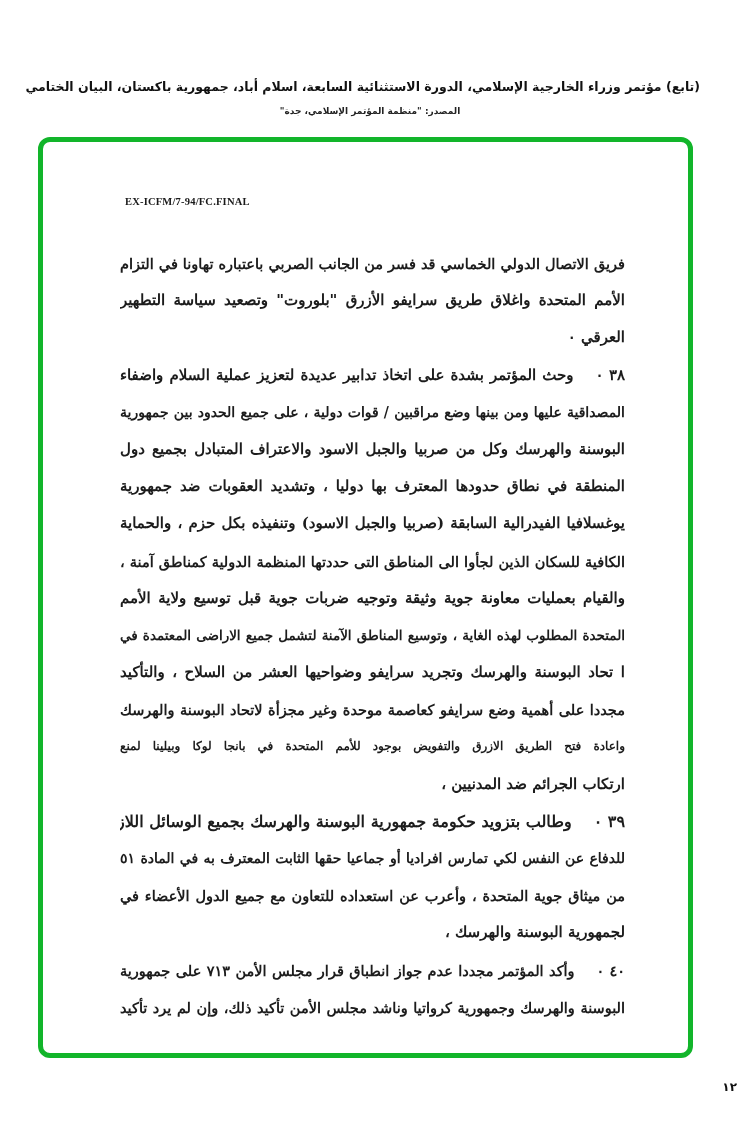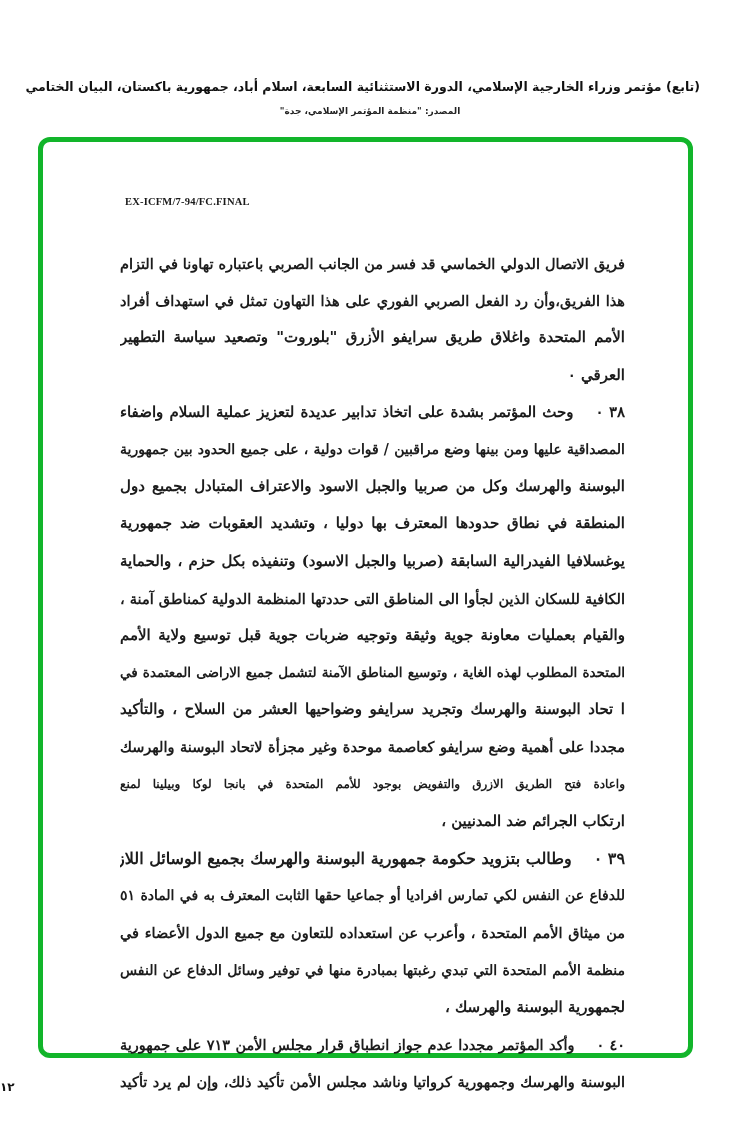--- a/index.html
+++ b/index.html
@@ -88,56 +88,54 @@
     }
     .num {
       display: inline-block;
       margin-left: 22px;
     }
     .page-number {
       position: absolute;
       left: 0;
       width: 737px;
       top: 1080px;
-      text-align: left;
+      text-align: right;
       font-family: "DejaVu Sans", sans-serif;
       font-weight: bold;
       font-size: 12px;
       color: #111;
     }
   </style>
 </head>
 <body>
 
 <div class="header-title">(تابع) مؤتمر وزراء الخارجية الإسلامي، الدورة الاستثنائية السابعة، اسلام أباد، جمهورية باكستان، البيان الختامي</div>
 <div class="header-source">المصدر: "منظمة المؤتمر الإسلامي، جدة"</div>
 
 <div class="frame" style="border-color: rgb(18, 181, 42);"></div>
 
 <div class="doc-ref">EX-ICFM/7-94/FC.FINAL</div>
 
 <div class="body-text" id="body-text">
     <div class="line" style="font-size: 14.5px;"><span>فريق الاتصال الدولي الخماسي قد فسر من الجانب الصربي باعتباره تهاونا في التزام</span></div>
-    <div class="line" style="font-size: 14.5px;"><span>هذا الفريق،وأن رد الفعل الصربي الفوري على هذا التهاون تمثل في استهداف أفراد</span></div>
     <div class="line" style="font-size: 15px;"><span>الأمم المتحدة واغلاق طريق سرايفو الأزرق "بلوروت" وتصعيد سياسة التطهير</span></div>
     <div class="line last" style="font-size: 15px;"><span>العرقي ٠</span></div>
     <div class="line" style="font-size: 15px;"><span class="num">٣٨ ٠</span><span>وحث المؤتمر بشدة على اتخاذ تدابير عديدة لتعزيز عملية السلام واضفاء</span></div>
     <div class="line" style="font-size: 14px;"><span>المصداقية عليها ومن بينها وضع مراقبين / قوات دولية ، على جميع الحدود بين جمهورية</span></div>
     <div class="line" style="font-size: 15px;"><span>البوسنة والهرسك وكل من صربيا والجبل الاسود والاعتراف المتبادل بجميع دول</span></div>
     <div class="line" style="font-size: 15px;"><span>المنطقة في نطاق حدودها المعترف بها دوليا ، وتشديد العقوبات ضد جمهورية</span></div>
     <div class="line" style="font-size: 15px;"><span>يوغسلافيا الفيدرالية السابقة (صربيا والجبل الاسود) وتنفيذه بكل حزم ، والحماية</span></div>
     <div class="line" style="font-size: 14.5px;"><span>الكافية للسكان الذين لجأوا الى المناطق التى حددتها المنظمة الدولية كمناطق آمنة ،</span></div>
     <div class="line" style="font-size: 15px;"><span>والقيام بعمليات معاونة جوية وثيقة وتوجيه ضربات جوية قبل توسيع ولاية الأمم</span></div>
     <div class="line" style="font-size: 13.5px;"><span>المتحدة المطلوب لهذه الغاية ، وتوسيع المناطق الآمنة لتشمل جميع الاراضى المعتمدة في</span></div>
     <div class="line" style="font-size: 15px;"><span>ا تحاد البوسنة والهرسك وتجريد سرايفو وضواحيها العشر من السلاح ، والتأكيد</span></div>
     <div class="line" style="font-size: 14.5px;"><span>مجددا على أهمية وضع سرايفو كعاصمة موحدة وغير مجزأة لاتحاد البوسنة والهرسك</span></div>
     <div class="line" style="font-size: 12px;"><span>واعادة فتح الطريق الازرق والتفويض بوجود للأمم المتحدة في بانجا لوكا وبيلينا لمنع</span></div>
     <div class="line last" style="font-size: 15px;"><span>ارتكاب الجرائم ضد المدنيين ،</span></div>
     <div class="line" style="font-size: 16px;"><span class="num">٣٩ ٠</span><span>وطالب بتزويد حكومة جمهورية البوسنة والهرسك بجميع الوسائل اللازمة</span></div>
     <div class="line" style="font-size: 14px;"><span>للدفاع عن النفس لكي تمارس افراديا أو جماعيا حقها الثابت المعترف به في المادة ٥١</span></div>
-    <div class="line" style="font-size: 14.5px;"><span>من ميثاق الأمم المتحدة ، وأعرب عن استعداده للتعاون مع جميع الدول الأعضاء في</span></div>
-    <div class="line" style="font-size: 14px;"><span>منظمة الأمم المتحدة التي تبدي رغبتها بمبادرة منها في توفير وسائل الدفاع عن النفس</span></div>
+    <div class="line" style="font-size: 14.5px;"><span>من ميثاق جوية المتحدة ، وأعرب عن استعداده للتعاون مع جميع الدول الأعضاء في</span></div>
     <div class="line last" style="font-size: 15px;"><span>لجمهورية البوسنة والهرسك ،</span></div>
     <div class="line" style="font-size: 14.5px;"><span class="num">٤٠ ٠</span><span>وأكد المؤتمر مجددا عدم جواز انطباق قرار مجلس الأمن ٧١٣ على جمهورية</span></div>
     <div class="line" style="font-size: 14.5px;"><span>البوسنة والهرسك وجمهورية كرواتيا وناشد مجلس الأمن تأكيد ذلك، وإن لم يرد تأكيد</span></div>
   </div>
 
 <div class="page-number">١٢</div>
 
 </body></html>

